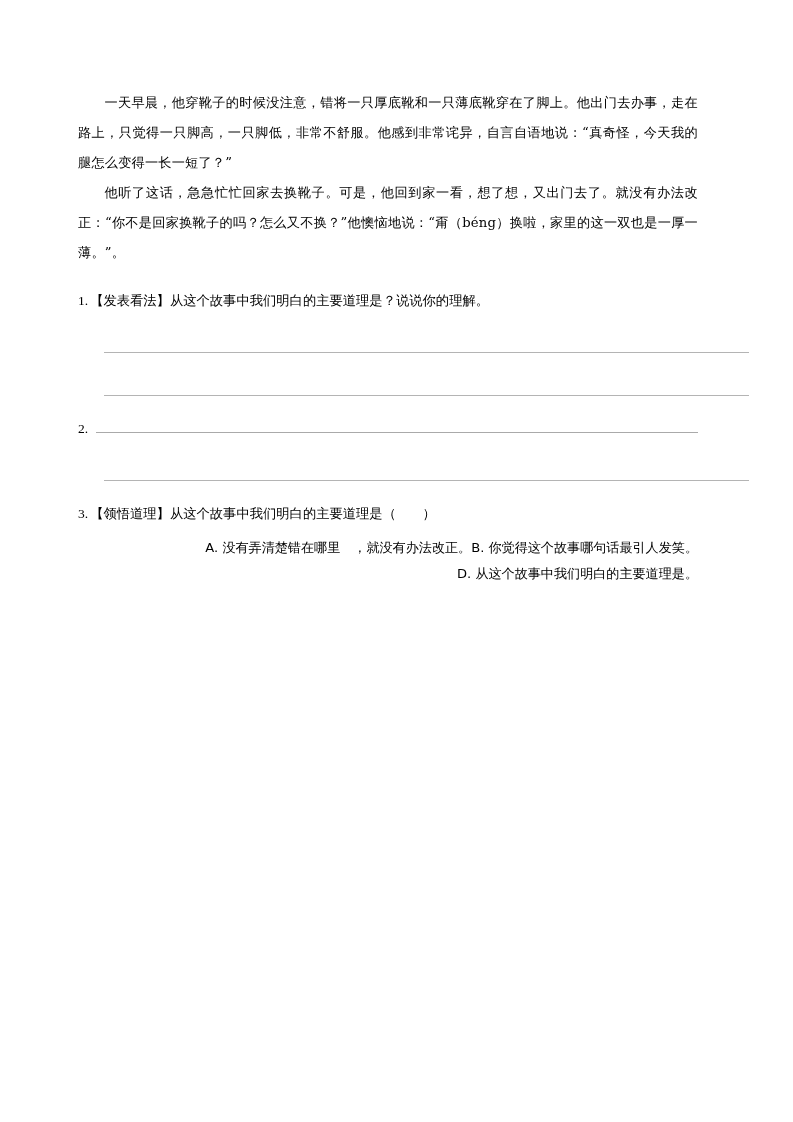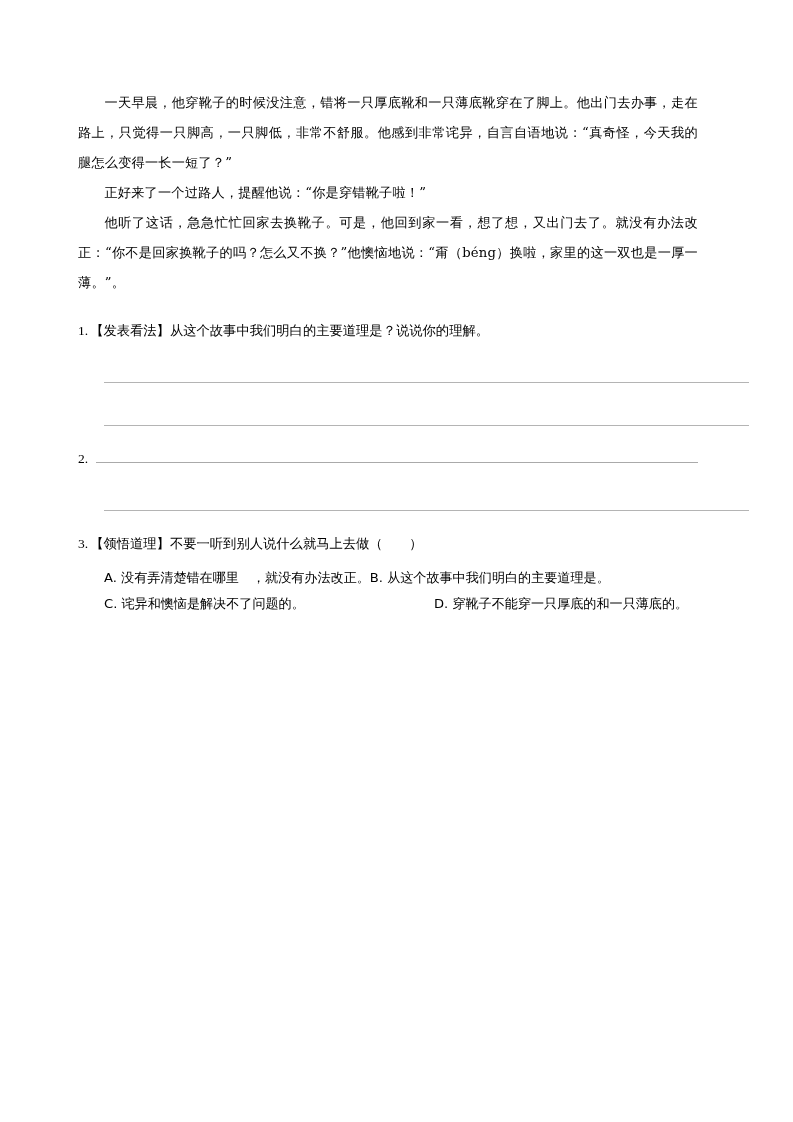--- a/index.html
+++ b/index.html
@@ -76,35 +76,35 @@
   .spacer-12 { height: 12px; }
   .spacer-20 { height: 20px; }
   .options {
     font-family: "DejaVu Sans", "Liberation Sans", sans-serif;
     font-size: 13.1px;
     line-height: 26px;
     margin-left: 26px;
   }
   .opt-row {
     display: flex;
+    justify-content: flex-end;
   }
   .opt-row .opt {
     white-space: nowrap;
   }
   .opt-a { margin-right: 0; }
   .opt-c { width: 330px; }
 </style>
 </head>
 <body>
 
 <div class="page">
 
   <div class="passage">
     <p class="indent">一天早晨，他穿靴子的时候没注意，错将一只厚底靴和一只薄底靴穿在了脚上。他出门去办事，走在路上，只觉得一只脚高，一只脚低，非常不舒服。他感到非常诧异，自言自语地说：“真奇怪，今天我的腿怎么变得一长一短了？”</p>
-    <p class="indent">正好来了一个过路人，提醒他说：“你是穿错靴子啦！”</p>
     <p class="indent">他听了这话，急急忙忙回家去换靴子。可是，他回到家一看，想了想，又出门去了。就没有办法改正：“你不是回家换靴子的吗？怎么又不换？”他懊恼地说：“甭（béng）换啦，家里的这一双也是一厚一薄。”。</p>
   </div>
 
   <div class="questions">
 
     <div class="q">
       <div class="q-line">
         <span class="q-num">1.</span>
         <span class="q-text">【发表看法】从这个故事中我们明白的主要道理是？说说你的理解。</span>
       </div>
@@ -127,29 +127,28 @@
       <div class="blank-lines">
         <div class="blank-line"></div>
       </div>
     </div>
 
     <div class="spacer-20"></div>
 
     <div class="q">
       <div class="q-line">
         <span class="q-num">3.</span>
-        <span class="q-text">【领悟道理】不要一听到别人说什么就马上去做（　　）</span>
+        <span class="q-text">【领悟道理】从这个故事中我们明白的主要道理是（　　）</span>
       </div>
       <div class="spacer-8"></div>
       <div class="options">
         <div class="opt-row">
           <span class="opt opt-a">A. 没有弄清楚错在哪里　，就没有办法改正。</span>
-          <span class="opt opt-b">B. 从这个故事中我们明白的主要道理是。</span>
+          <span class="opt opt-b">B. 你觉得这个故事哪句话最引人发笑。</span>
         </div>
         <div class="opt-row">
-          <span class="opt opt-c">C. 诧异和懊恼是解决不了问题的。</span>
-          <span class="opt opt-d">D. 穿靴子不能穿一只厚底的和一只薄底的。</span>
+          <span class="opt opt-d">D. 从这个故事中我们明白的主要道理是。</span>
         </div>
       </div>
     </div>
 
   </div>
 </div>
 
 </body></html>

